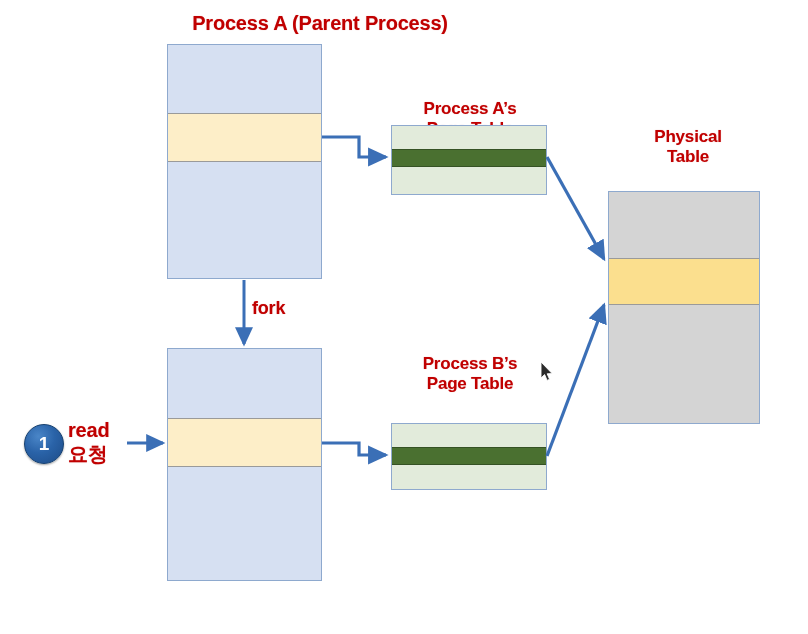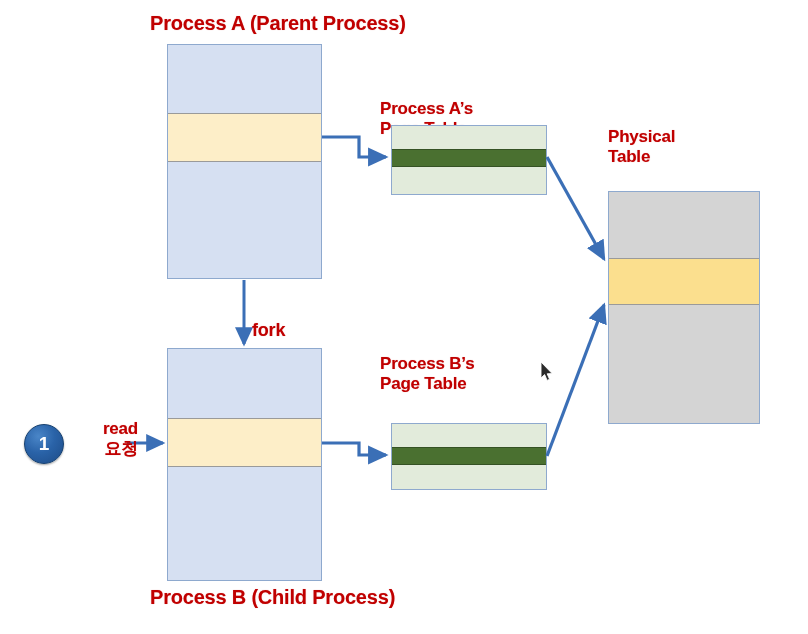--- a/index.html
+++ b/index.html
@@ -14,39 +14,38 @@
     position: relative;
     width: 808px;
     height: 634px;
     background: #ffffff;
     overflow: hidden;
   }
   .label {
     position: absolute;
     color: #c00000;
     font-weight: bold;
-    text-align: left;
+    text-align: center;
     line-height: 1.18;
     letter-spacing: -0.2px;
     white-space: pre-line;
     text-shadow: 0 0 1px rgba(192,0,0,0.35);
   }
   .title-main {
     font-size: 20px;
   }
   .title-sub {
     font-size: 17px;
   }
   .fork-label {
     font-size: 18px;
-    margin-top: 22px;
   }
   .read-label {
-    font-size: 17px;
-    text-align: right;
+    font-size: 20px;
+    text-align: left;
   }
 
   
   .box {
     position: absolute;
     box-sizing: border-box;
     border: 1px solid #8ea9ce;
   }
   .seg {
     position: absolute;
@@ -115,21 +114,20 @@
 
   <div class="label title-sub" style="left:380px; top:72px; width:180px;margin-top:27px;">Process A’s
 Page Table</div>
 
   <div class="label title-sub" style="left:608px; top:127px; width:160px;">Physical
 Table</div>
 
   <div class="label title-sub" style="left:380px; top:354px; width:180px;">Process B’s
 Page Table</div>
 
-  <div class="label title-main" style="left:150px; top:586px; width:340px;">Process B (Child Process)</div>
 
   <div class="box proc-box" style="left:167px; top:44px; width:155px; height:235px;">
     <div class="seg proc-band" style="top:68px; height:49px;"></div>
   </div>
 
   <div class="box proc-box" style="left:167px; top:348px; width:155px; height:233px;">
     <div class="seg proc-band" style="top:69px; height:49px;"></div>
   </div>
 
   <div class="box pt-box" style="left:391px; top:125px; width:156px; height:70px;">

